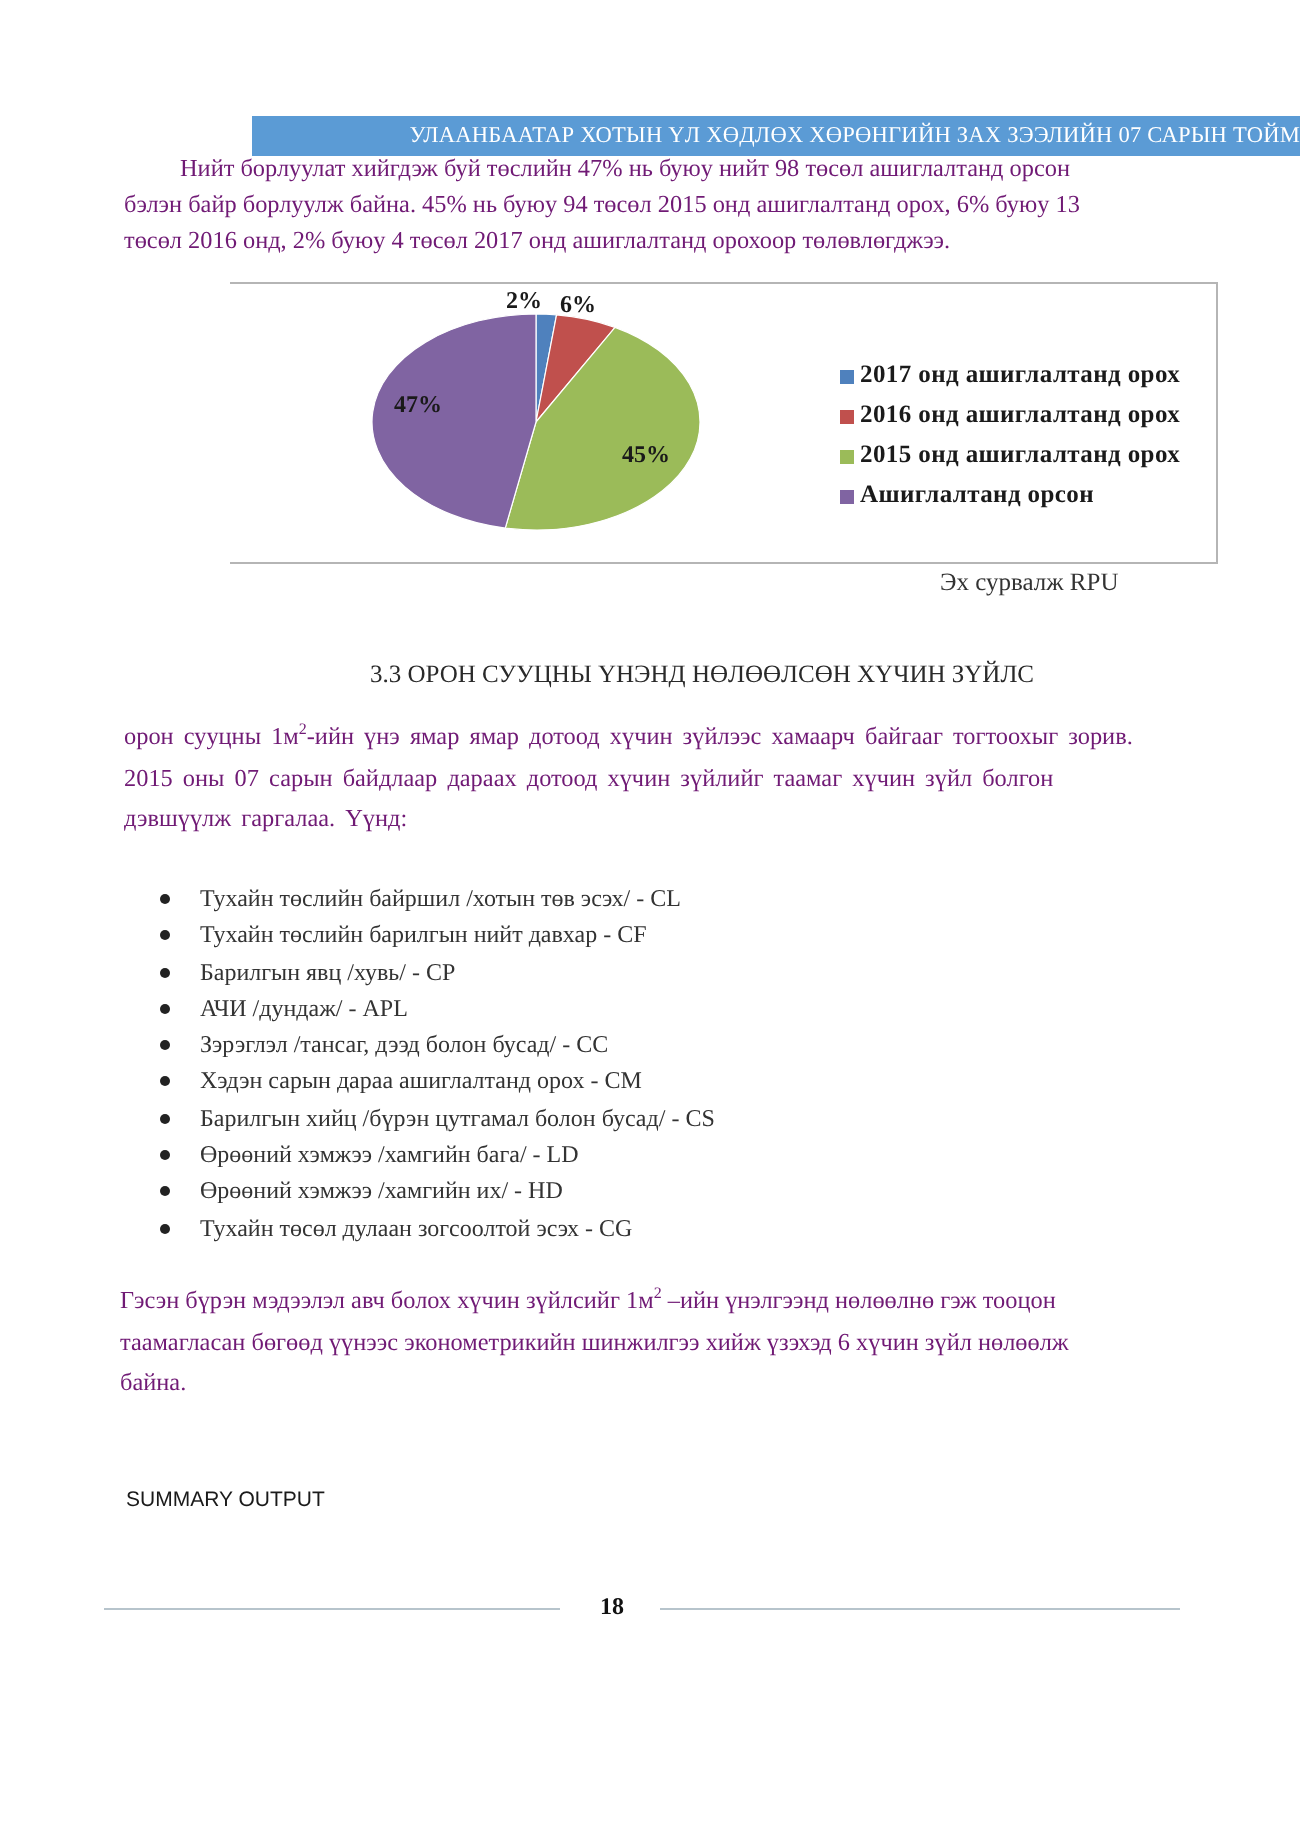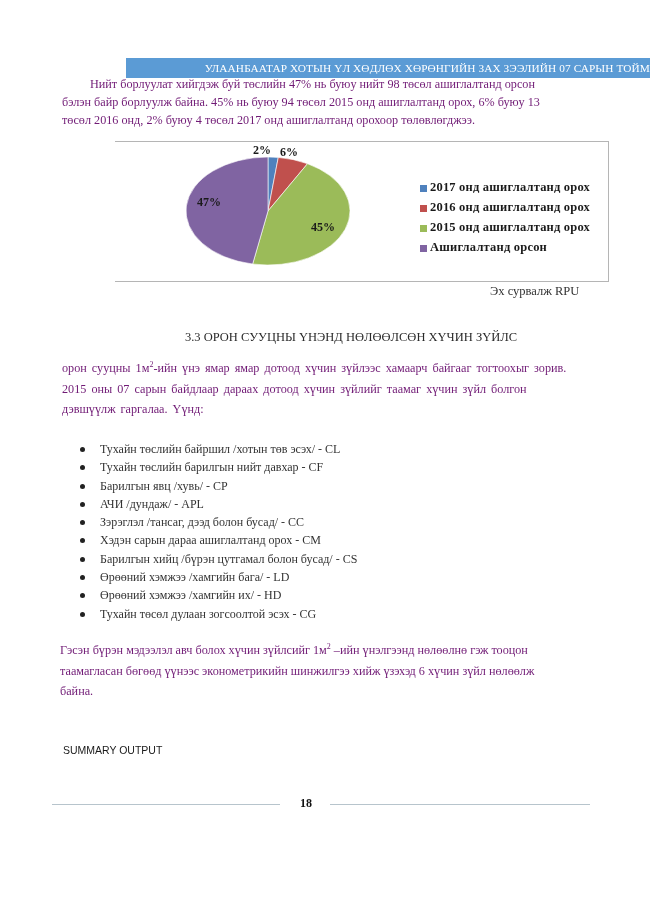--- a/index.html
+++ b/index.html
@@ -25,21 +25,21 @@
     }
     .chart-svg { position: absolute; left: 0; top: 0; }
     .legend {
       position: absolute; left: 420px; top: 166px; width: 190px;
       font-family: "Liberation Serif", serif; font-weight: bold; font-size: 12.5px; color: #1a1a1a; margin-top: 16px;
     }
     .legend-item { position: relative; height: 20px; line-height: 11px; }
     .legend-swatch { position: absolute; left: 0; top: 3px; width: 7px; height: 7px; }
     .legend-label { position: absolute; left: 10px; top: 0; width: 180px; letter-spacing: 0.2px; }
     .source {
-      position: absolute; left: 470px; top: 284px; font-size: 12.5px; color: #333; margin-left: 20px;
+      position: absolute; left: 470px; top: 284px; font-size: 12.5px; color: #333;
     }
     .section-title {
       position: absolute; left: 0; width: 650px; top: 330px; text-align: center;
       font-size: 12.5px; color: #2a2a2a; margin-left: 26px;
     }
     .p2 { top: 358px; line-height: 20.5px; word-spacing: 2px; }
     .p2 .indent { display: inline-block; width: 40px; }
     sup { font-size: 8px; line-height: 0; }
     .bullets { position: absolute; left: 80px; top: 440px; margin: 0; padding: 0; list-style: none; font-size: 12px; color: #333; }
     .bullets li { position: relative; height: 18.3px; line-height: 18.3px; padding-left: 20px; }

